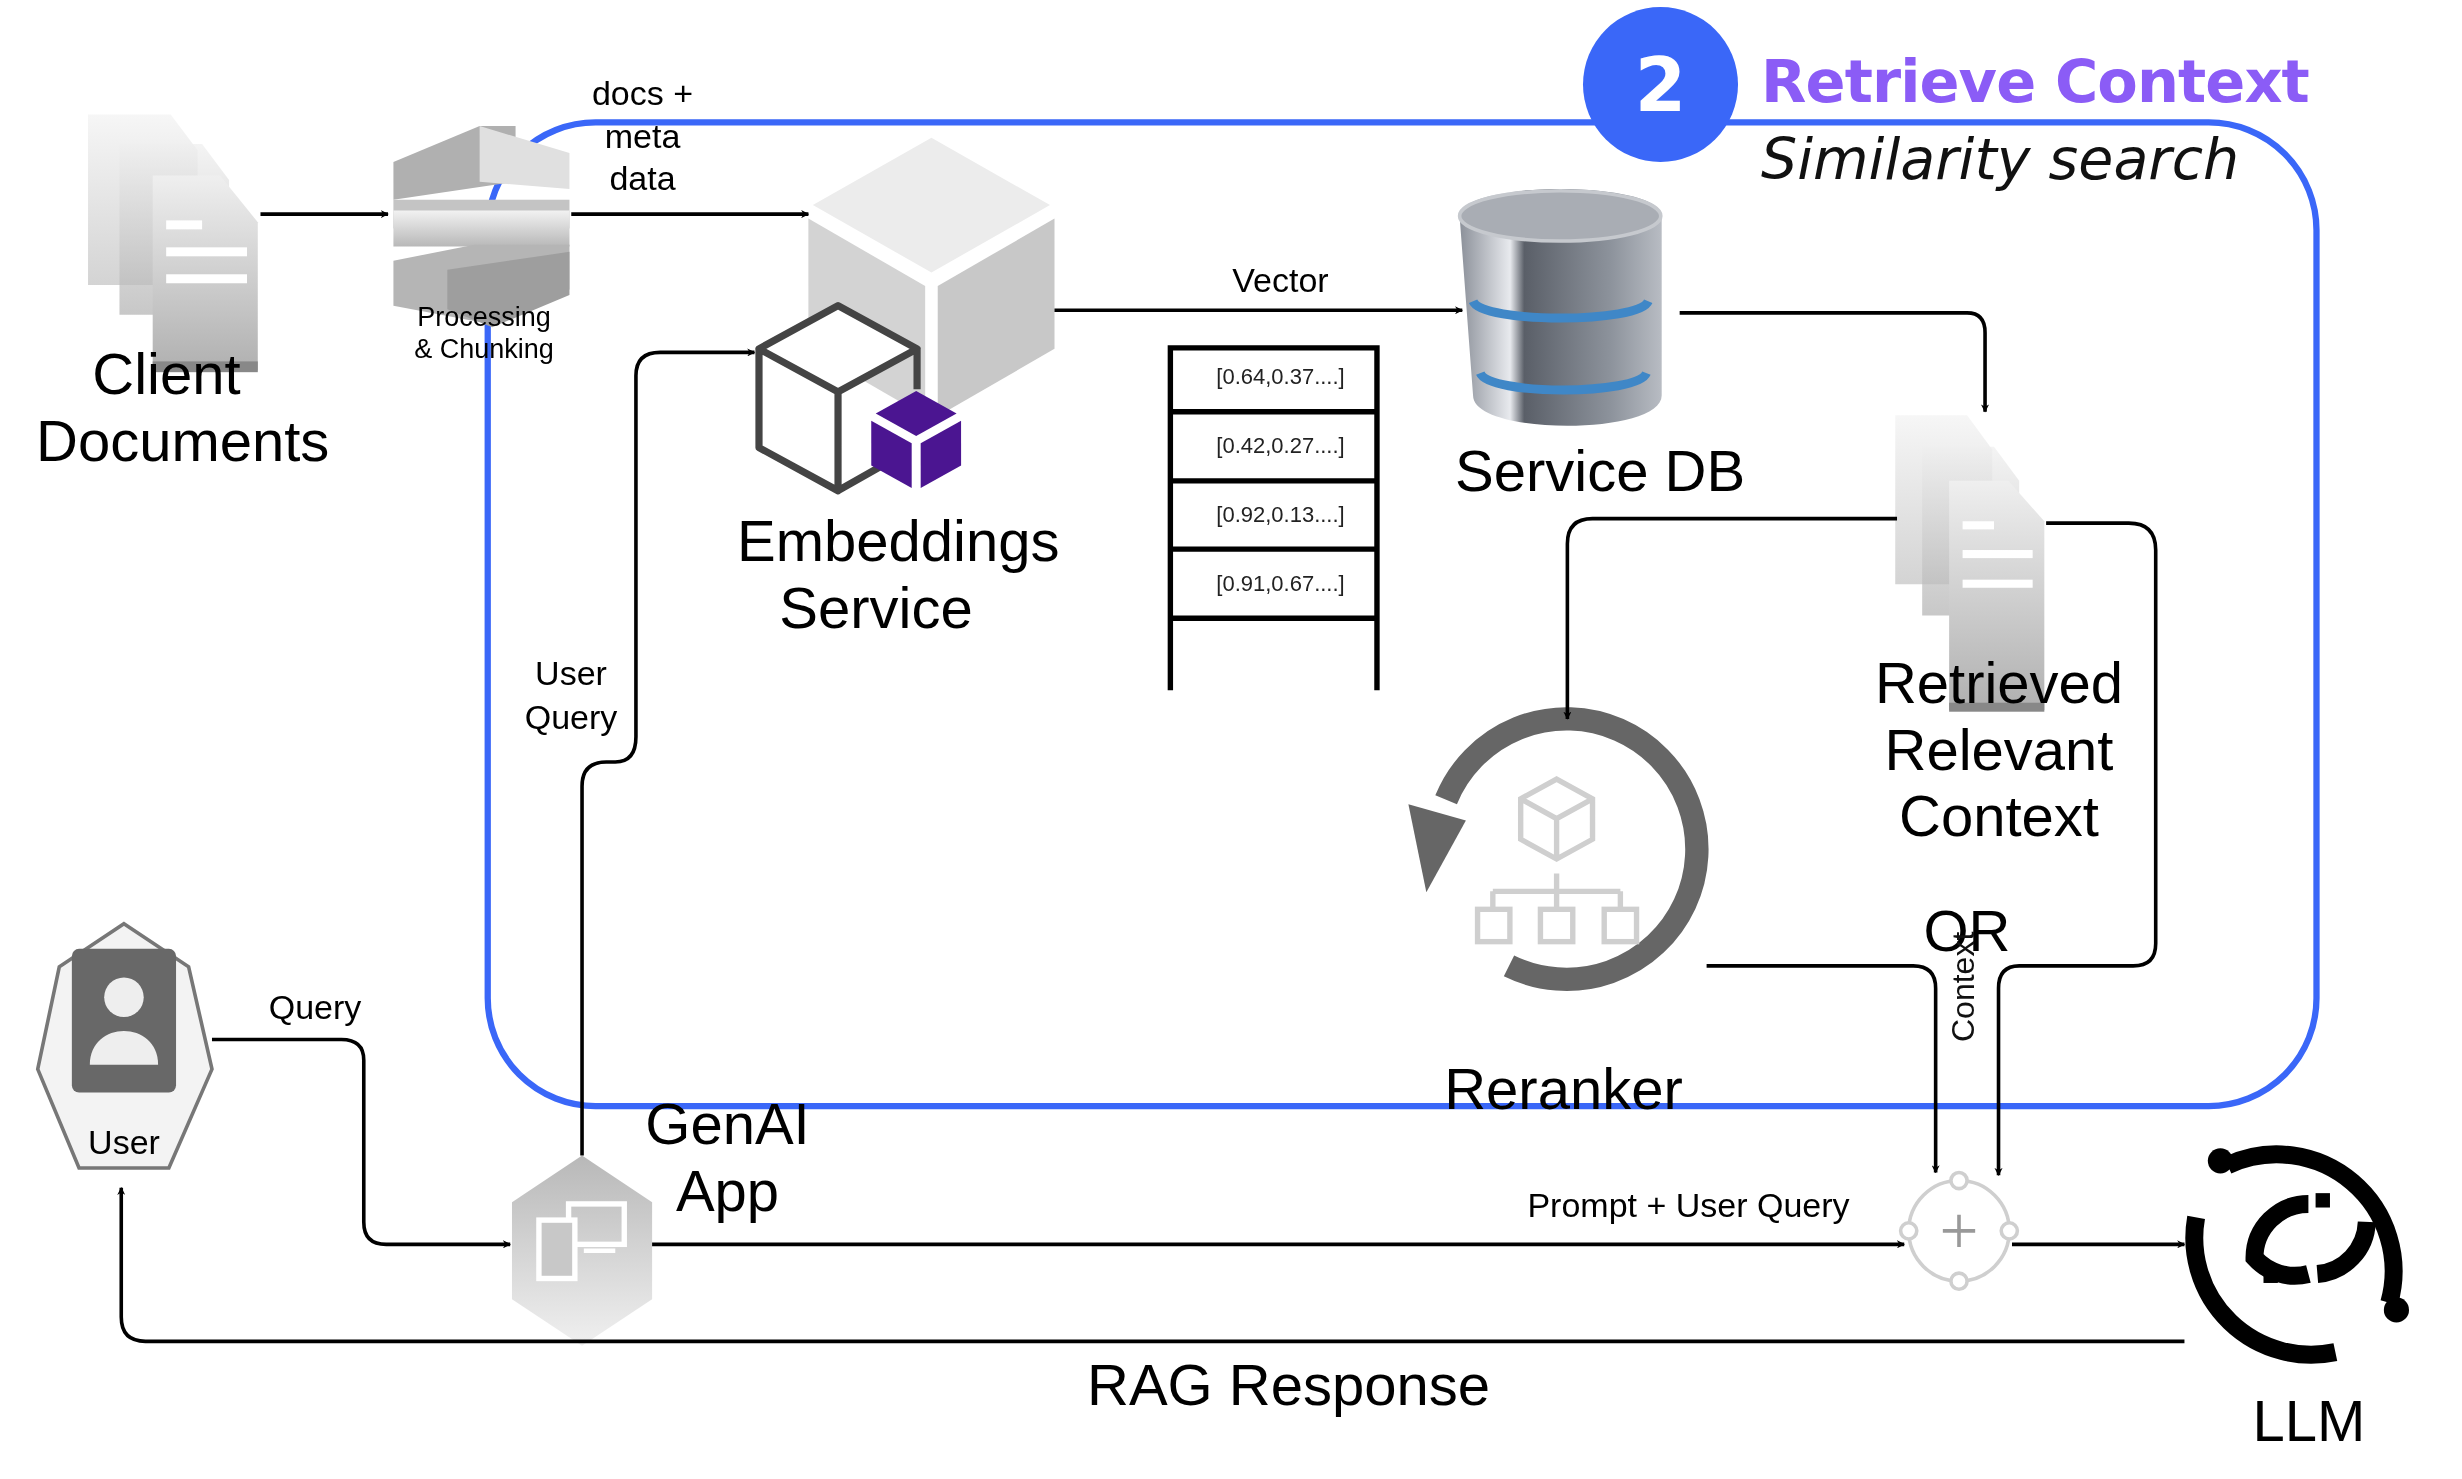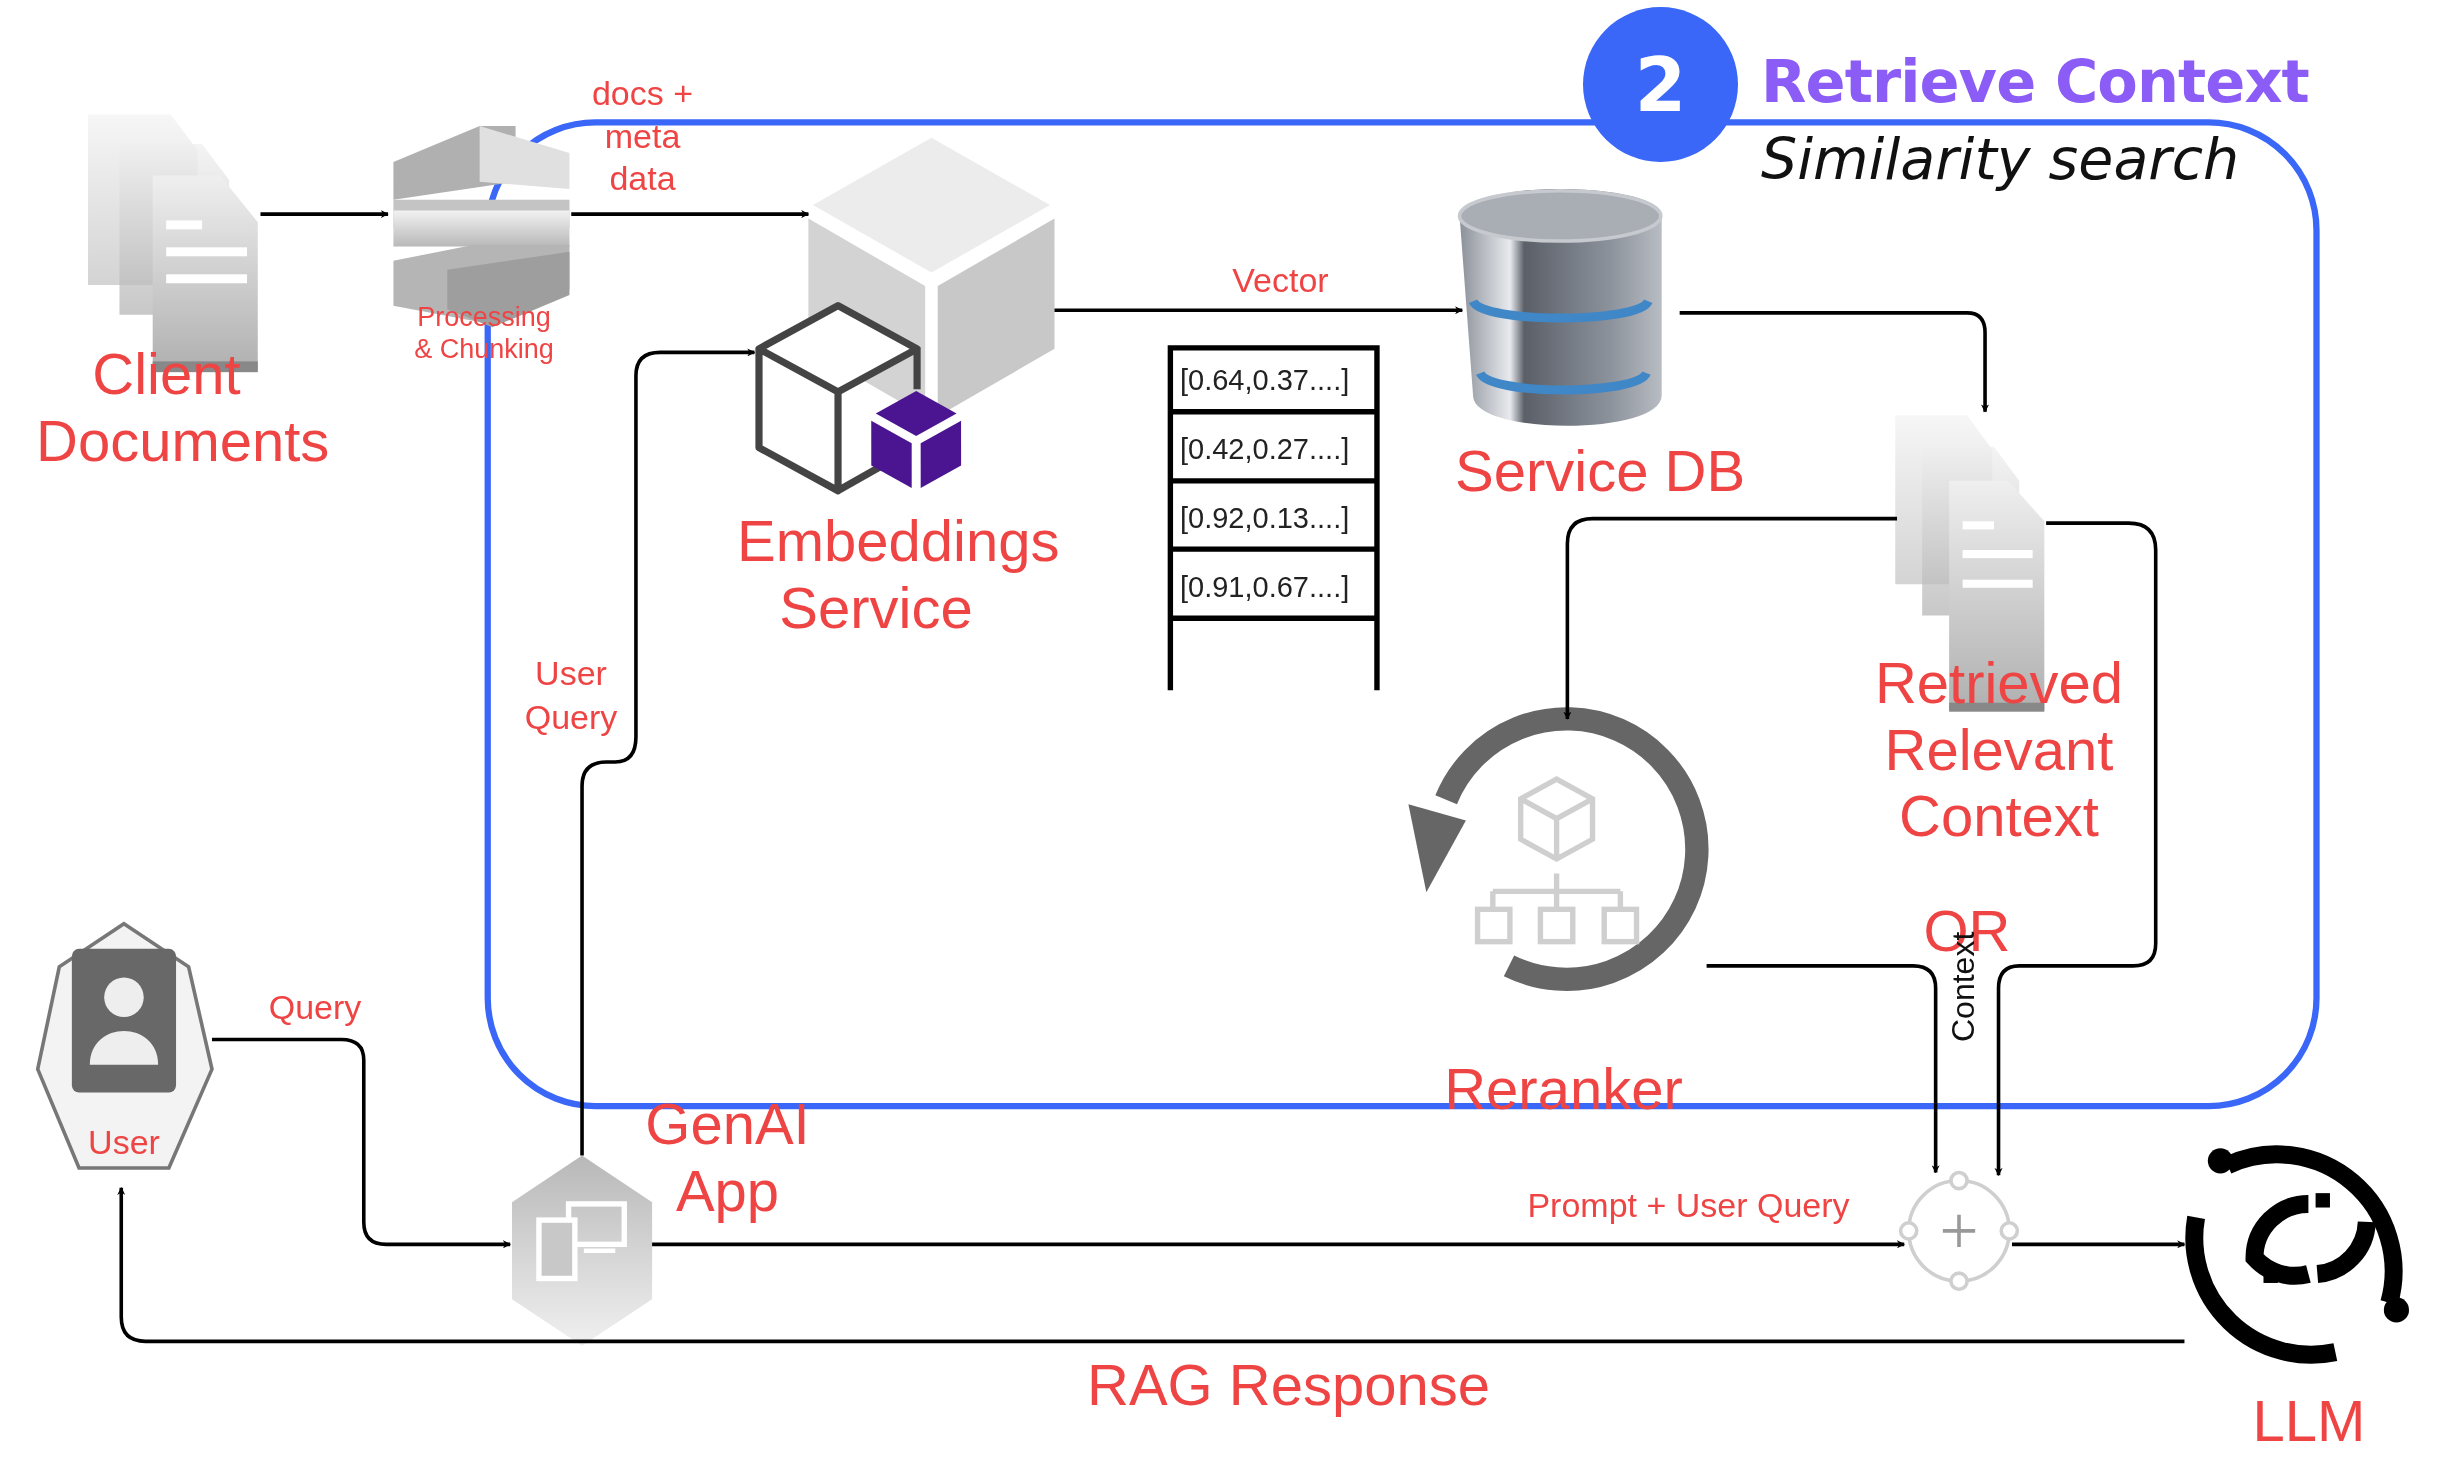--- a/index.html
+++ b/index.html
@@ -1,30 +1,30 @@
 <!DOCTYPE html>
 <html style="font-size:14.4px"><head>
 <meta charset="utf-8">
 <style>
   html, body { margin:0; padding:0; background:#ffffff; }
   body { width:2462px; height:1480px; position:relative; overflow:hidden;
          font-family:"Liberation Sans", sans-serif; color:#111; }
   svg#diagram { position:absolute; left:0; top:0; }
-  .lbl { position:absolute; white-space:nowrap; font-family:"Liberation Sans", sans-serif; color:#ef4444; text-align:center; line-height:1.15; }
+  .lbl { position:absolute; white-space:nowrap; font-family:"Liberation Sans", sans-serif; color:#000000; text-align:center; line-height:1.15; }
   .big { font-size:58px; }
   .mid { font-size:27px; }
   .sm  { font-size:34px; }
   .title-blue { position:absolute; left:1761px; top:47px; font-size:59px; font-weight:bold; color:#8b5cf6;
                 font-family:"DejaVu Sans", sans-serif; letter-spacing:-0.9px; white-space:nowrap; }
   .subtitle { position:absolute; left:1761px; top:126px; font-size:57px; color:#111;
               font-family:"DejaVu Sans", sans-serif; white-space:nowrap;font-style:italic; }
   .step-num { position:absolute; left:1583px; top:7.2px; width:155px; height:155px; border-radius:50%;
               background:#3a67f8; color:#fff; font-size:74px; font-weight:bold; display:flex;
               align-items:center; justify-content:center; font-family:"DejaVu Sans", sans-serif; }
-  .vec-cell { position:absolute; left:1174px; width:207px; font-size:29px; color:#222; text-align:left; padding-left:6px; box-sizing:border-box; }
+  .vec-cell { position:absolute; left:1174px; width:207px; font-size:22px; color:#222; text-align:center; padding-left:6px; box-sizing:border-box; }
   .context-rot { position:absolute; left:1945px; top:1042px; transform:rotate(-90deg); transform-origin:0 0; font-size:32px; white-space:nowrap; }
 </style>
 </head>
 <body>
 
 <svg id="diagram" width="2462" height="1480" viewBox="0 0 2741 1647">
   <defs>
     <marker id="arrow" viewBox="0 0 10 10" refX="9" refY="5" markerWidth="9" markerHeight="9" orient="auto-start-reverse" markerUnits="userSpaceOnUse">
       <path d="M0,0 L10,5 L0,10 L3,5 Z" fill="#000"></path>
     </marker>

